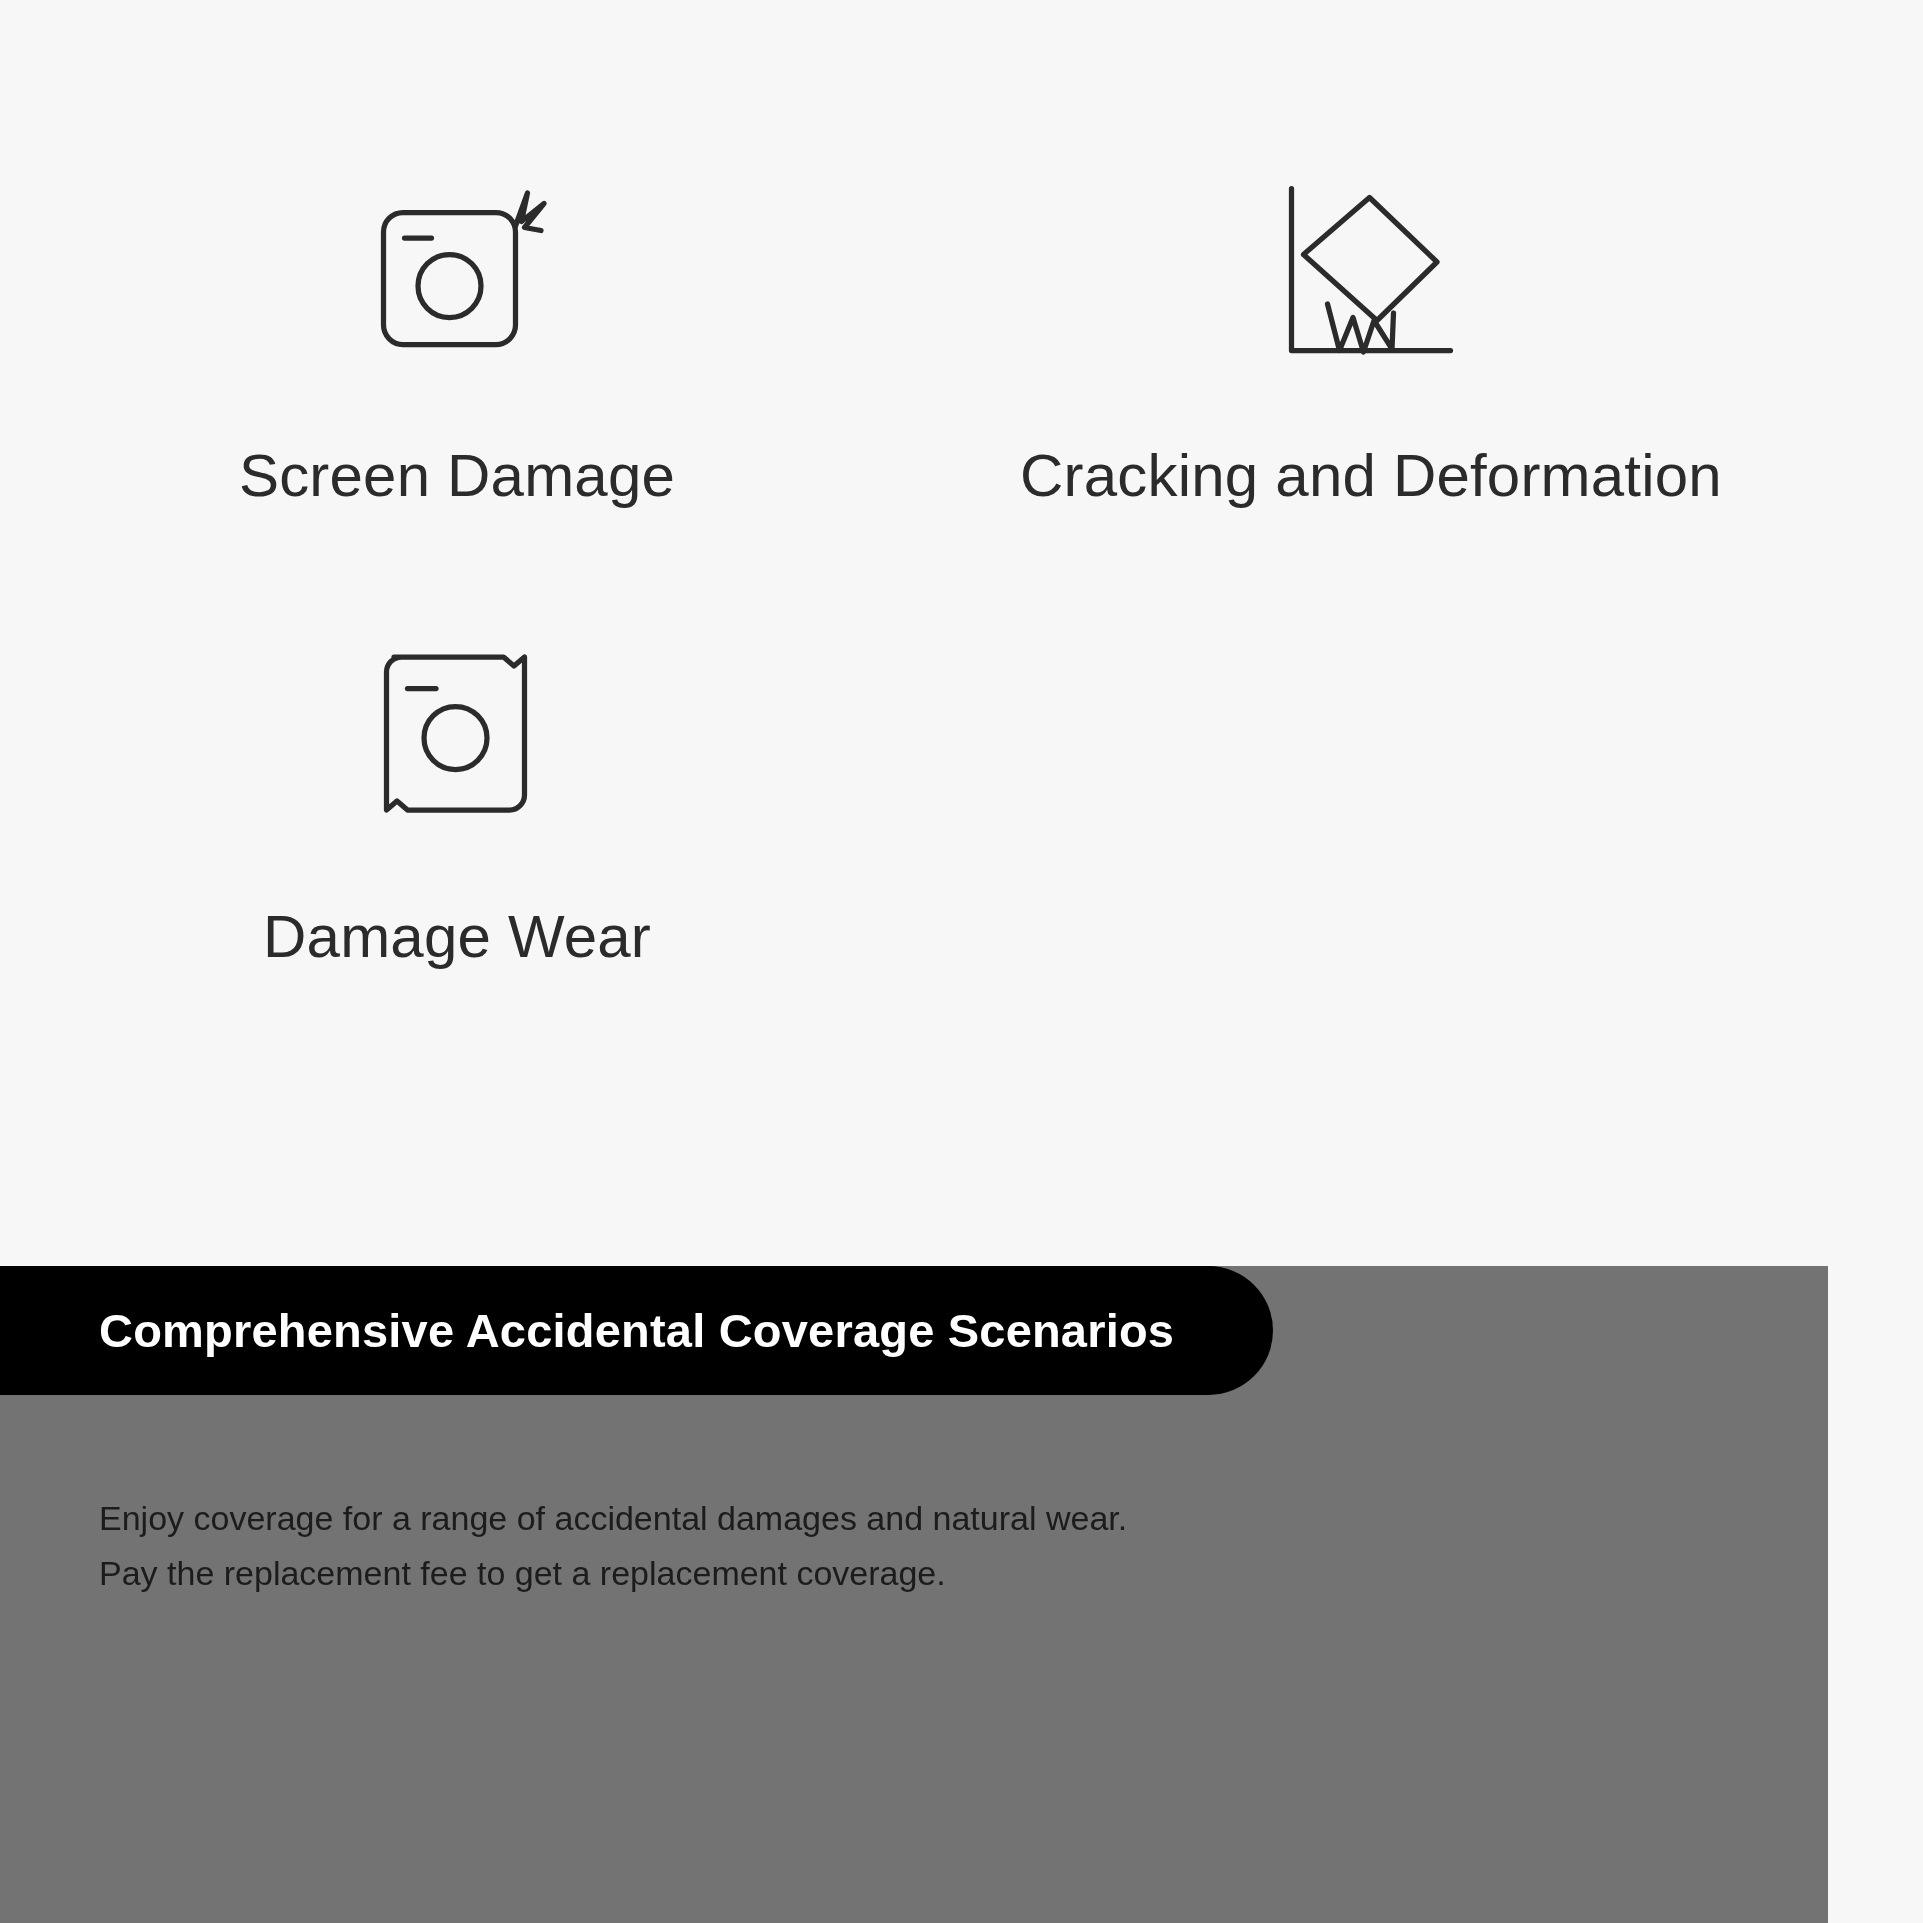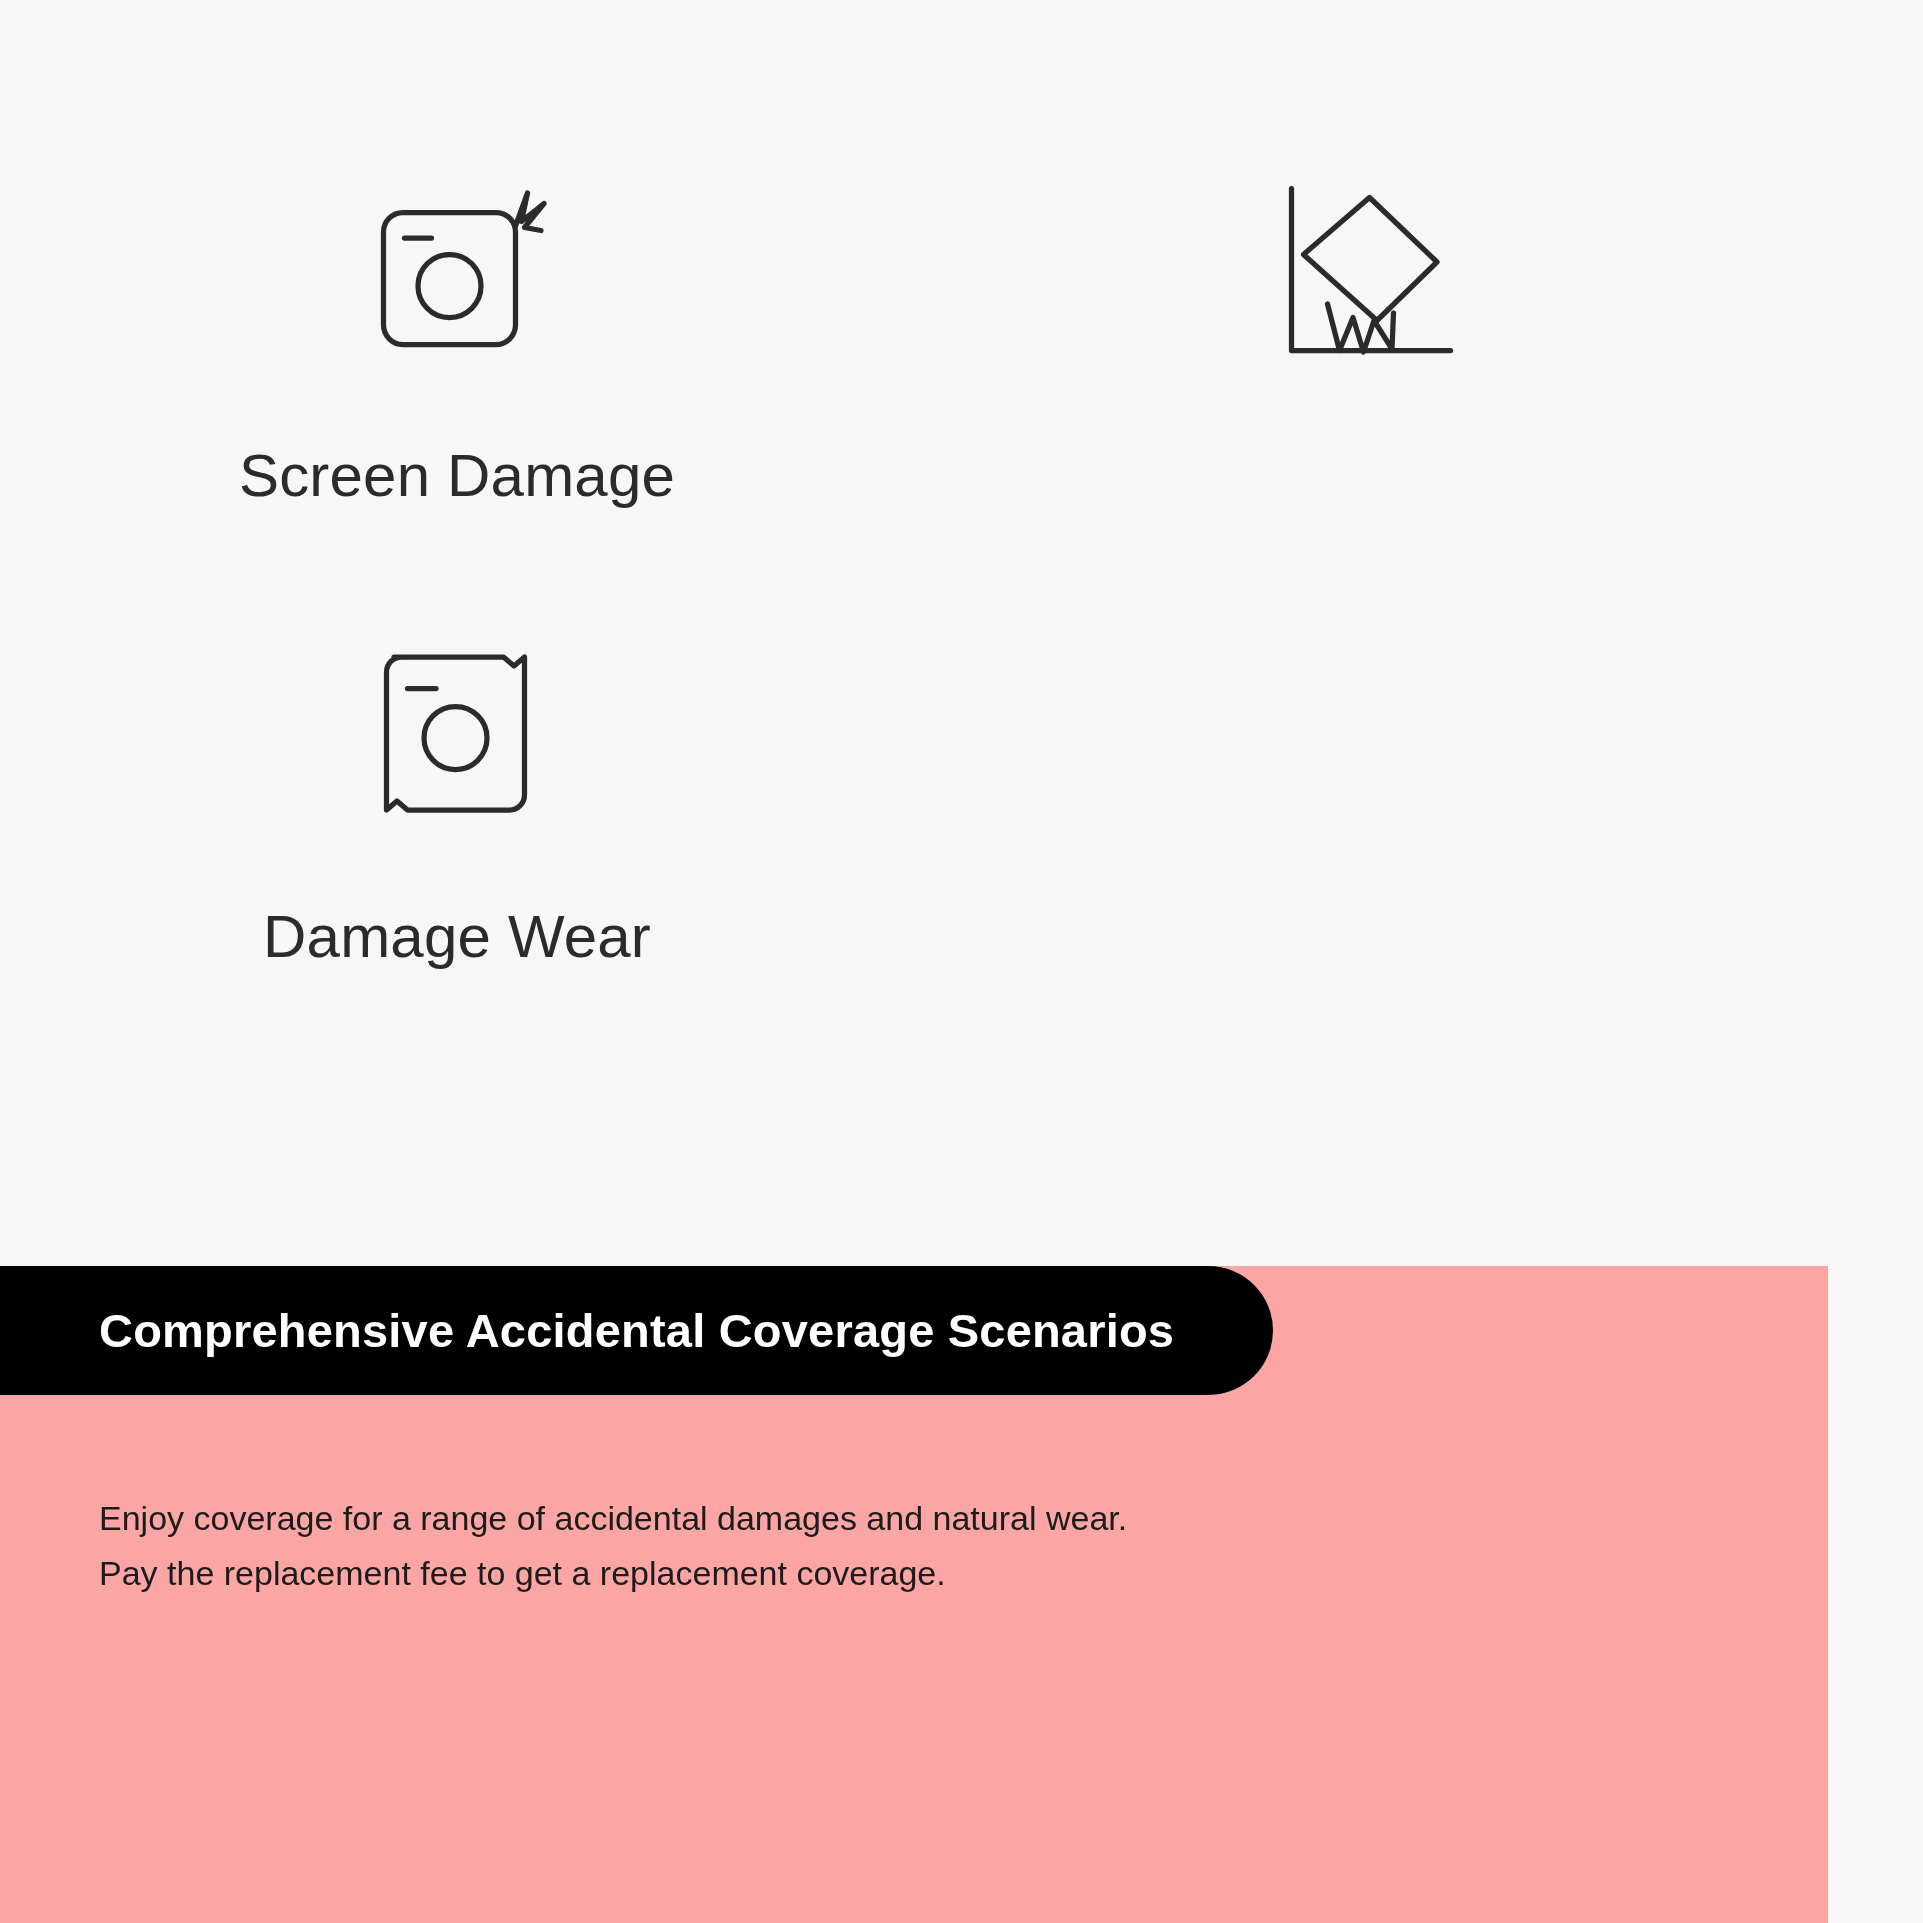--- a/index.html
+++ b/index.html
@@ -64,21 +64,21 @@
     font-weight: 400;
     letter-spacing: 0.2px;
     white-space: nowrap;
     line-height: 1;
   }
 
   
   .bottom {
     position: relative;
     flex: 1;
-    background: #fca5a5;
+    background: #737373;
     padding-left: 21px;
   }
 
   .ribbon {
     position: absolute;
     top: 0;
     left: 0;
     height: 129px;
     background: #000000;
     border-top-right-radius: 65px;
@@ -136,20 +136,21 @@
       </div>
 
       <div class="cell">
         <div class="icon-wrap">
           <svg width="180" height="180" viewBox="0 0 240 240" fill="none" xmlns="http://www.w3.org/2000/svg">
             <path d="M14 10 V226 H226" stroke="#2b2b2b" stroke-width="7" stroke-linecap="round" stroke-linejoin="round"></path>
             <path d="M30 98 L118 22 L208 108 L128 186 Z" stroke="#2b2b2b" stroke-width="7" stroke-linejoin="round"></path>
             <path d="M62 164 L78 226 L96 182 L110 228 L124 186 L148 224 L150 176" stroke="#2b2b2b" stroke-width="7" stroke-linejoin="round" stroke-linecap="round" fill="none"></path>
           </svg>
         </div>
+        <div class="cell-label">Cracking and Deformation</div>
       </div>
 
 
       <div class="cell">
         <div class="icon-wrap">
           <svg width="180" height="180" viewBox="0 0 240 240" fill="none" xmlns="http://www.w3.org/2000/svg">
             <path d="M36 20 H182 L196 32 L210 20 V204 C210 215 201 224 190 224 H54 L40 212 L26 224 V40 C26 29 35 20 46 20 Z" stroke="#2b2b2b" stroke-width="7" stroke-linejoin="round" fill="none"></path>
             <circle cx="118" cy="128" r="42" stroke="#2b2b2b" stroke-width="7"></circle>
             <path d="M54 62 H92" stroke="#2b2b2b" stroke-width="7" stroke-linecap="round"></path>
           </svg>

